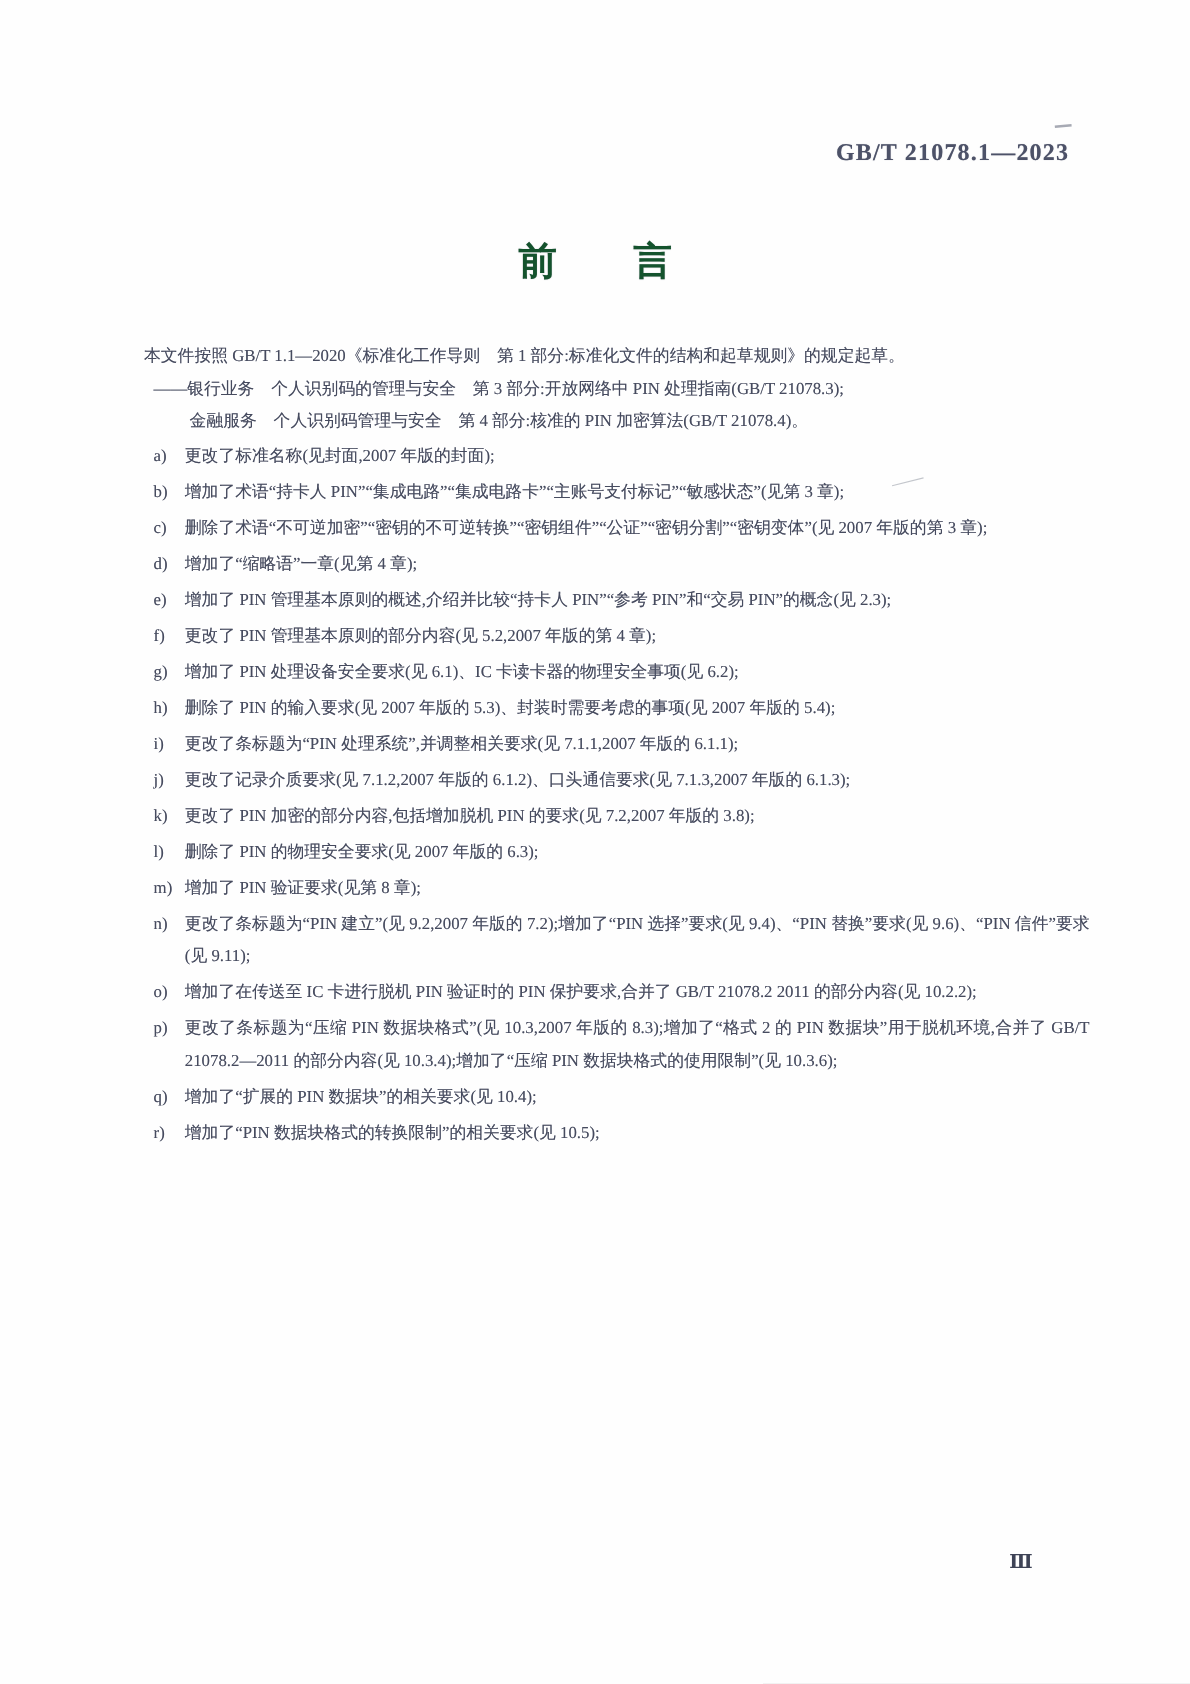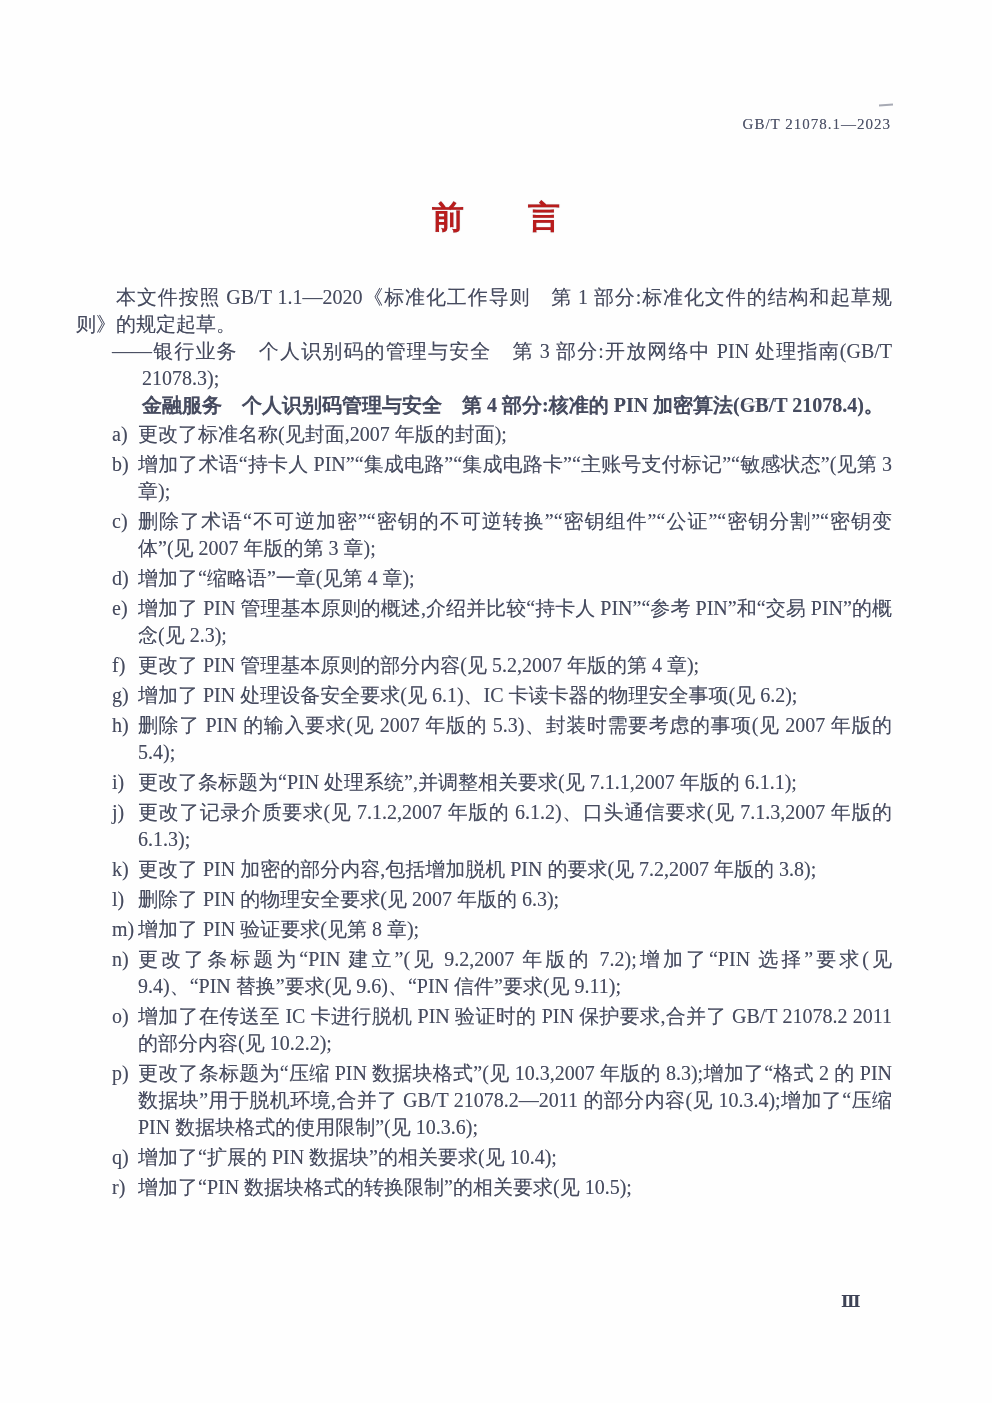--- a/index.html
+++ b/index.html
@@ -10,50 +10,50 @@
     margin: 0 auto;
     background: #fefefe;
     font-family: "Liberation Serif", "DejaVu Serif", serif;
     color: #464b5f;
     overflow: hidden;
   }
   .doc-number {
     position: absolute;
     top: 116px;
     right: 101px;
-    font-size: 15px;
-    font-weight: normal;
+    font-size: 20px;
+    font-weight: bold;
     letter-spacing: 1px;
     color: #4d5268;
     text-shadow: 0 0 0.6px rgba(77,82,104,0.55);
   }
   .page-title {
     position: absolute;
     top: 196px;
     left: 0;
     width: 100%;
     text-align: center;
     font-size: 32px;
     font-weight: bold;
-    color: #b91c1c;
+    color: #14532d;
     text-shadow: 0 0 0.7px rgba(66,71,92,0.5);
   }
   .content {
     position: absolute;
     top: 284px;
-    left: 76px;
+    left: 92px;
     width: 816px;
-    font-size: 20px;
+    font-size: 14px;
     line-height: 27px;
     text-align: justify;
     text-shadow: 0 0 0.5px rgba(70,75,95,0.45);
   }
   .para { margin: 0; text-indent: 2em; }
   .dash-item { margin: 0 0 0 66px; text-indent: -30px; }
-  .dash-cont { margin: 0 0 0 66px; text-indent: 0; font-weight: bold; }
+  .dash-cont { margin: 0 0 0 66px; text-indent: 0; }
   .replacement { margin-top: 3px; }
   .changes { margin-top: 2px; }
   .change-row { display: flex; margin: 0 0 3px 36px; }
   .change-label { width: 26px; flex-shrink: 0; }
   .change-text { flex: 1; text-align: justify; }
   .page-number {
     position: absolute;
     top: 1292px;
     left: 841px;
     font-size: 16px;

